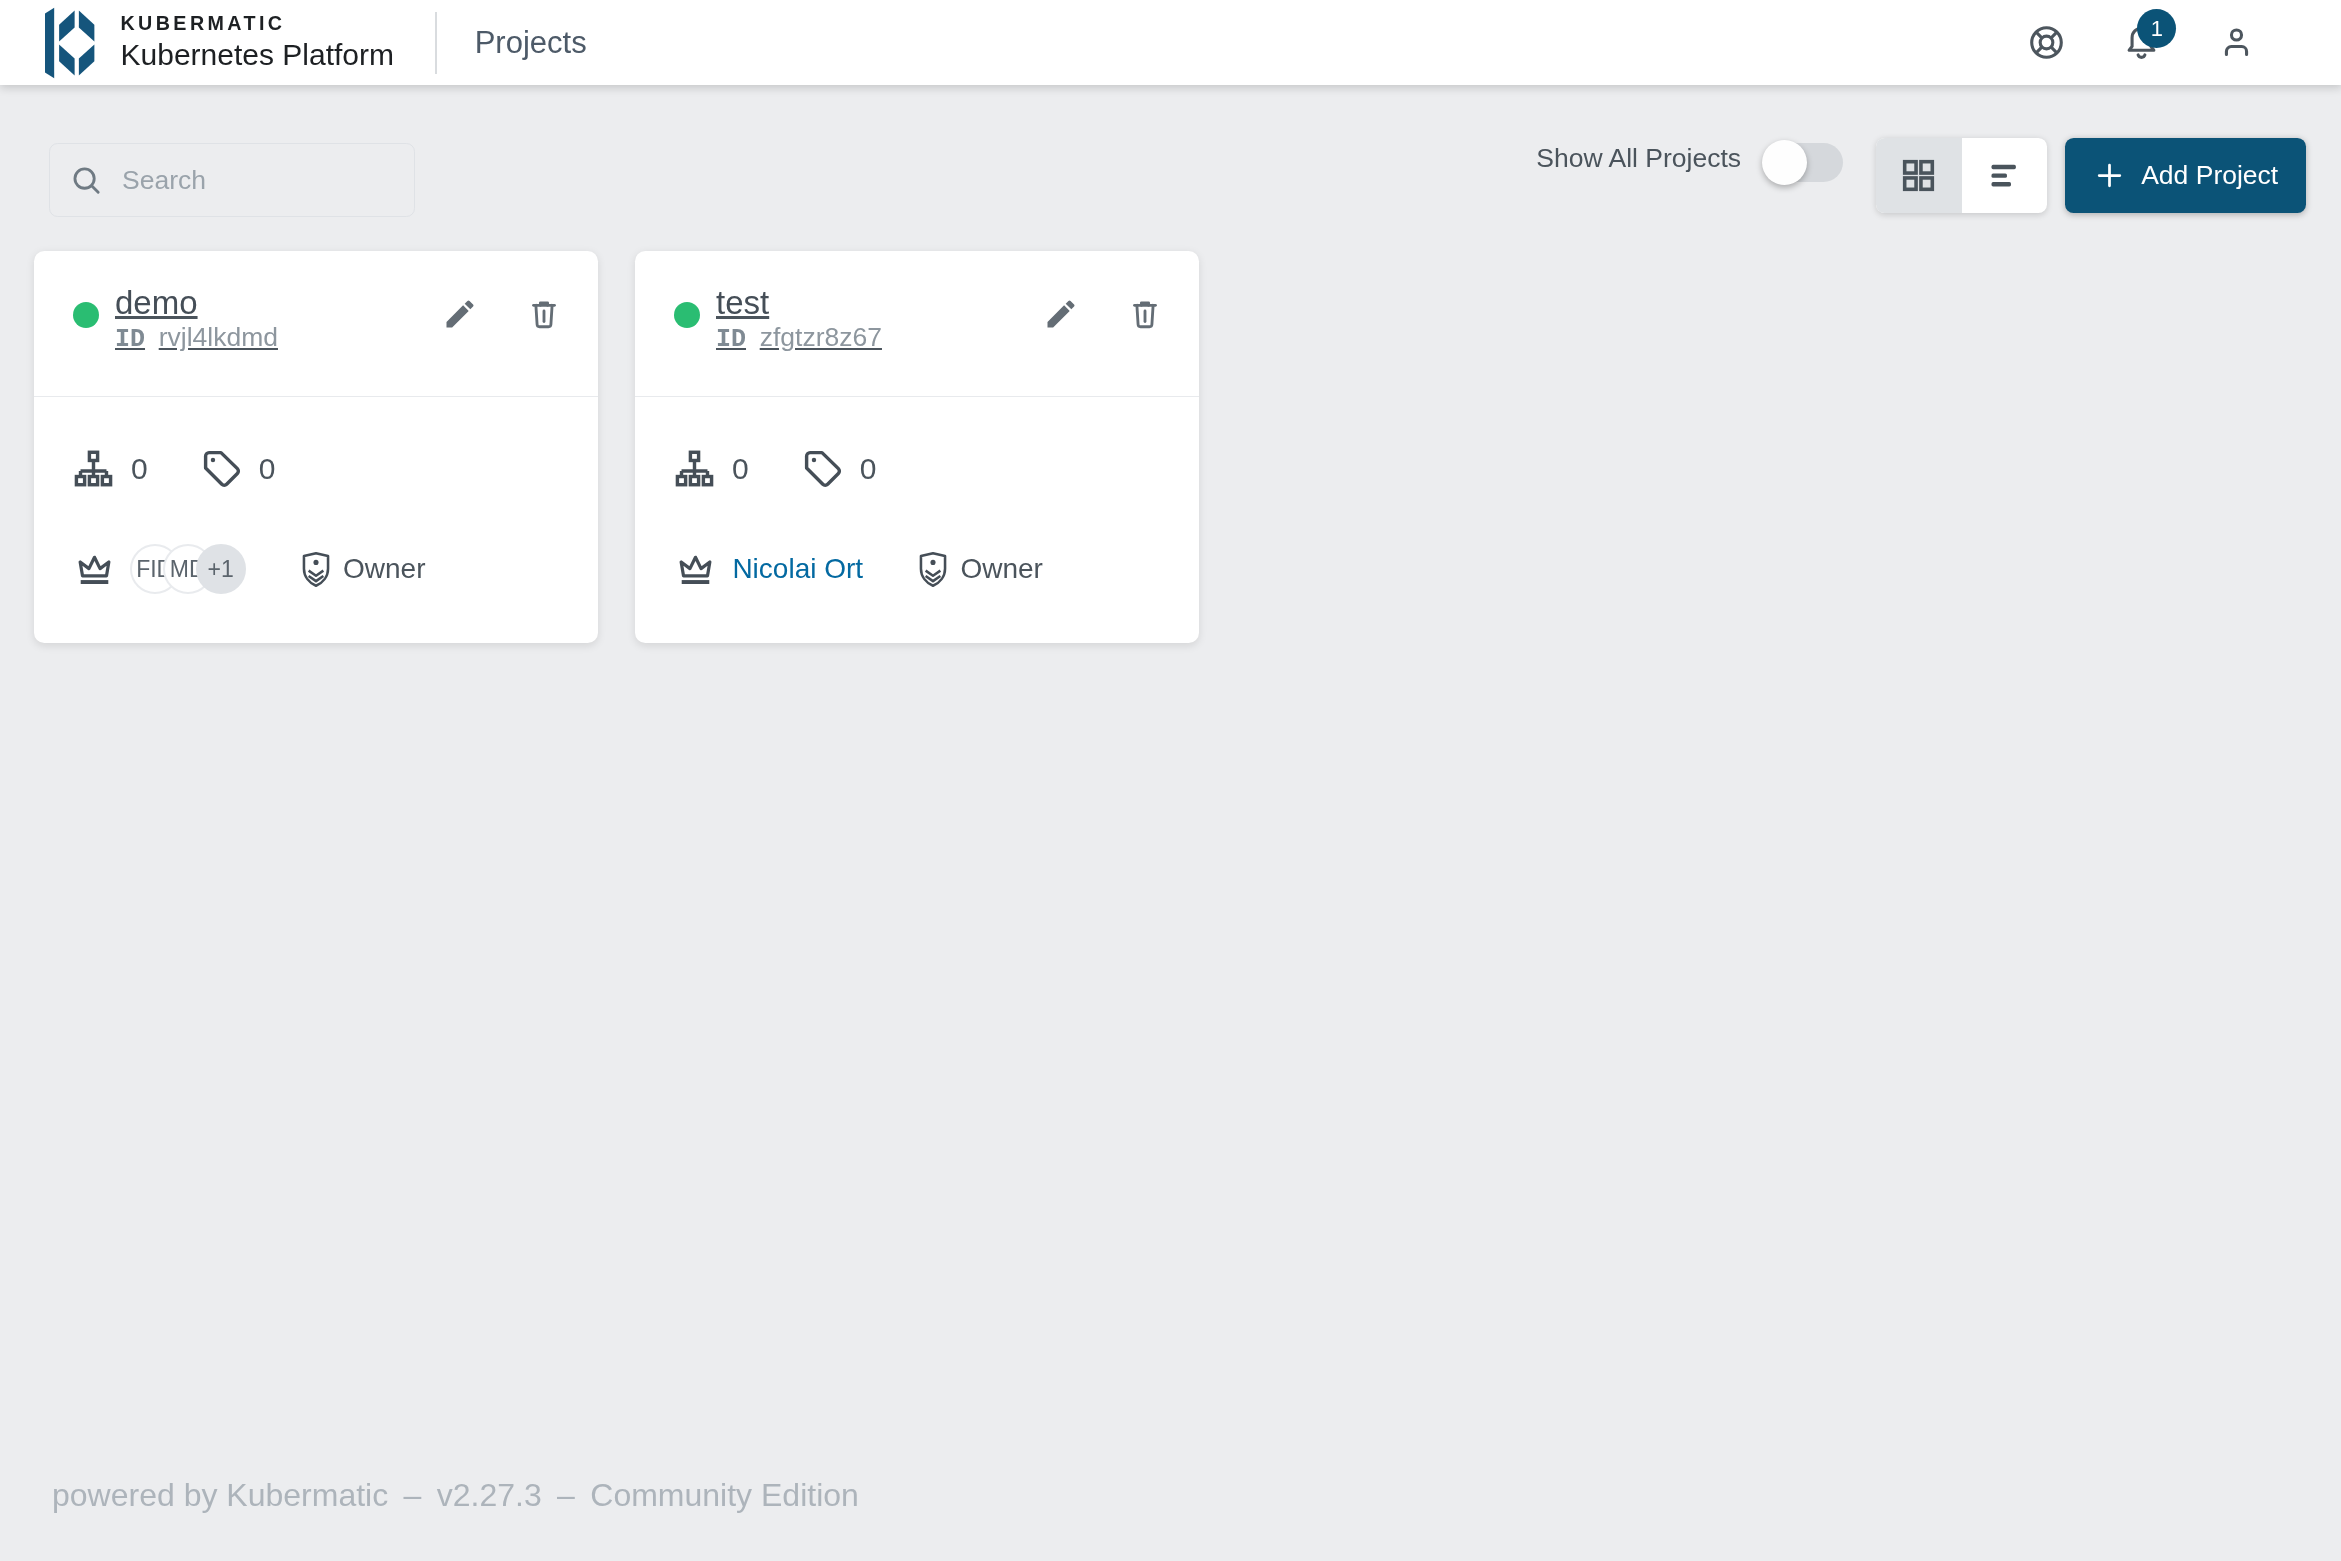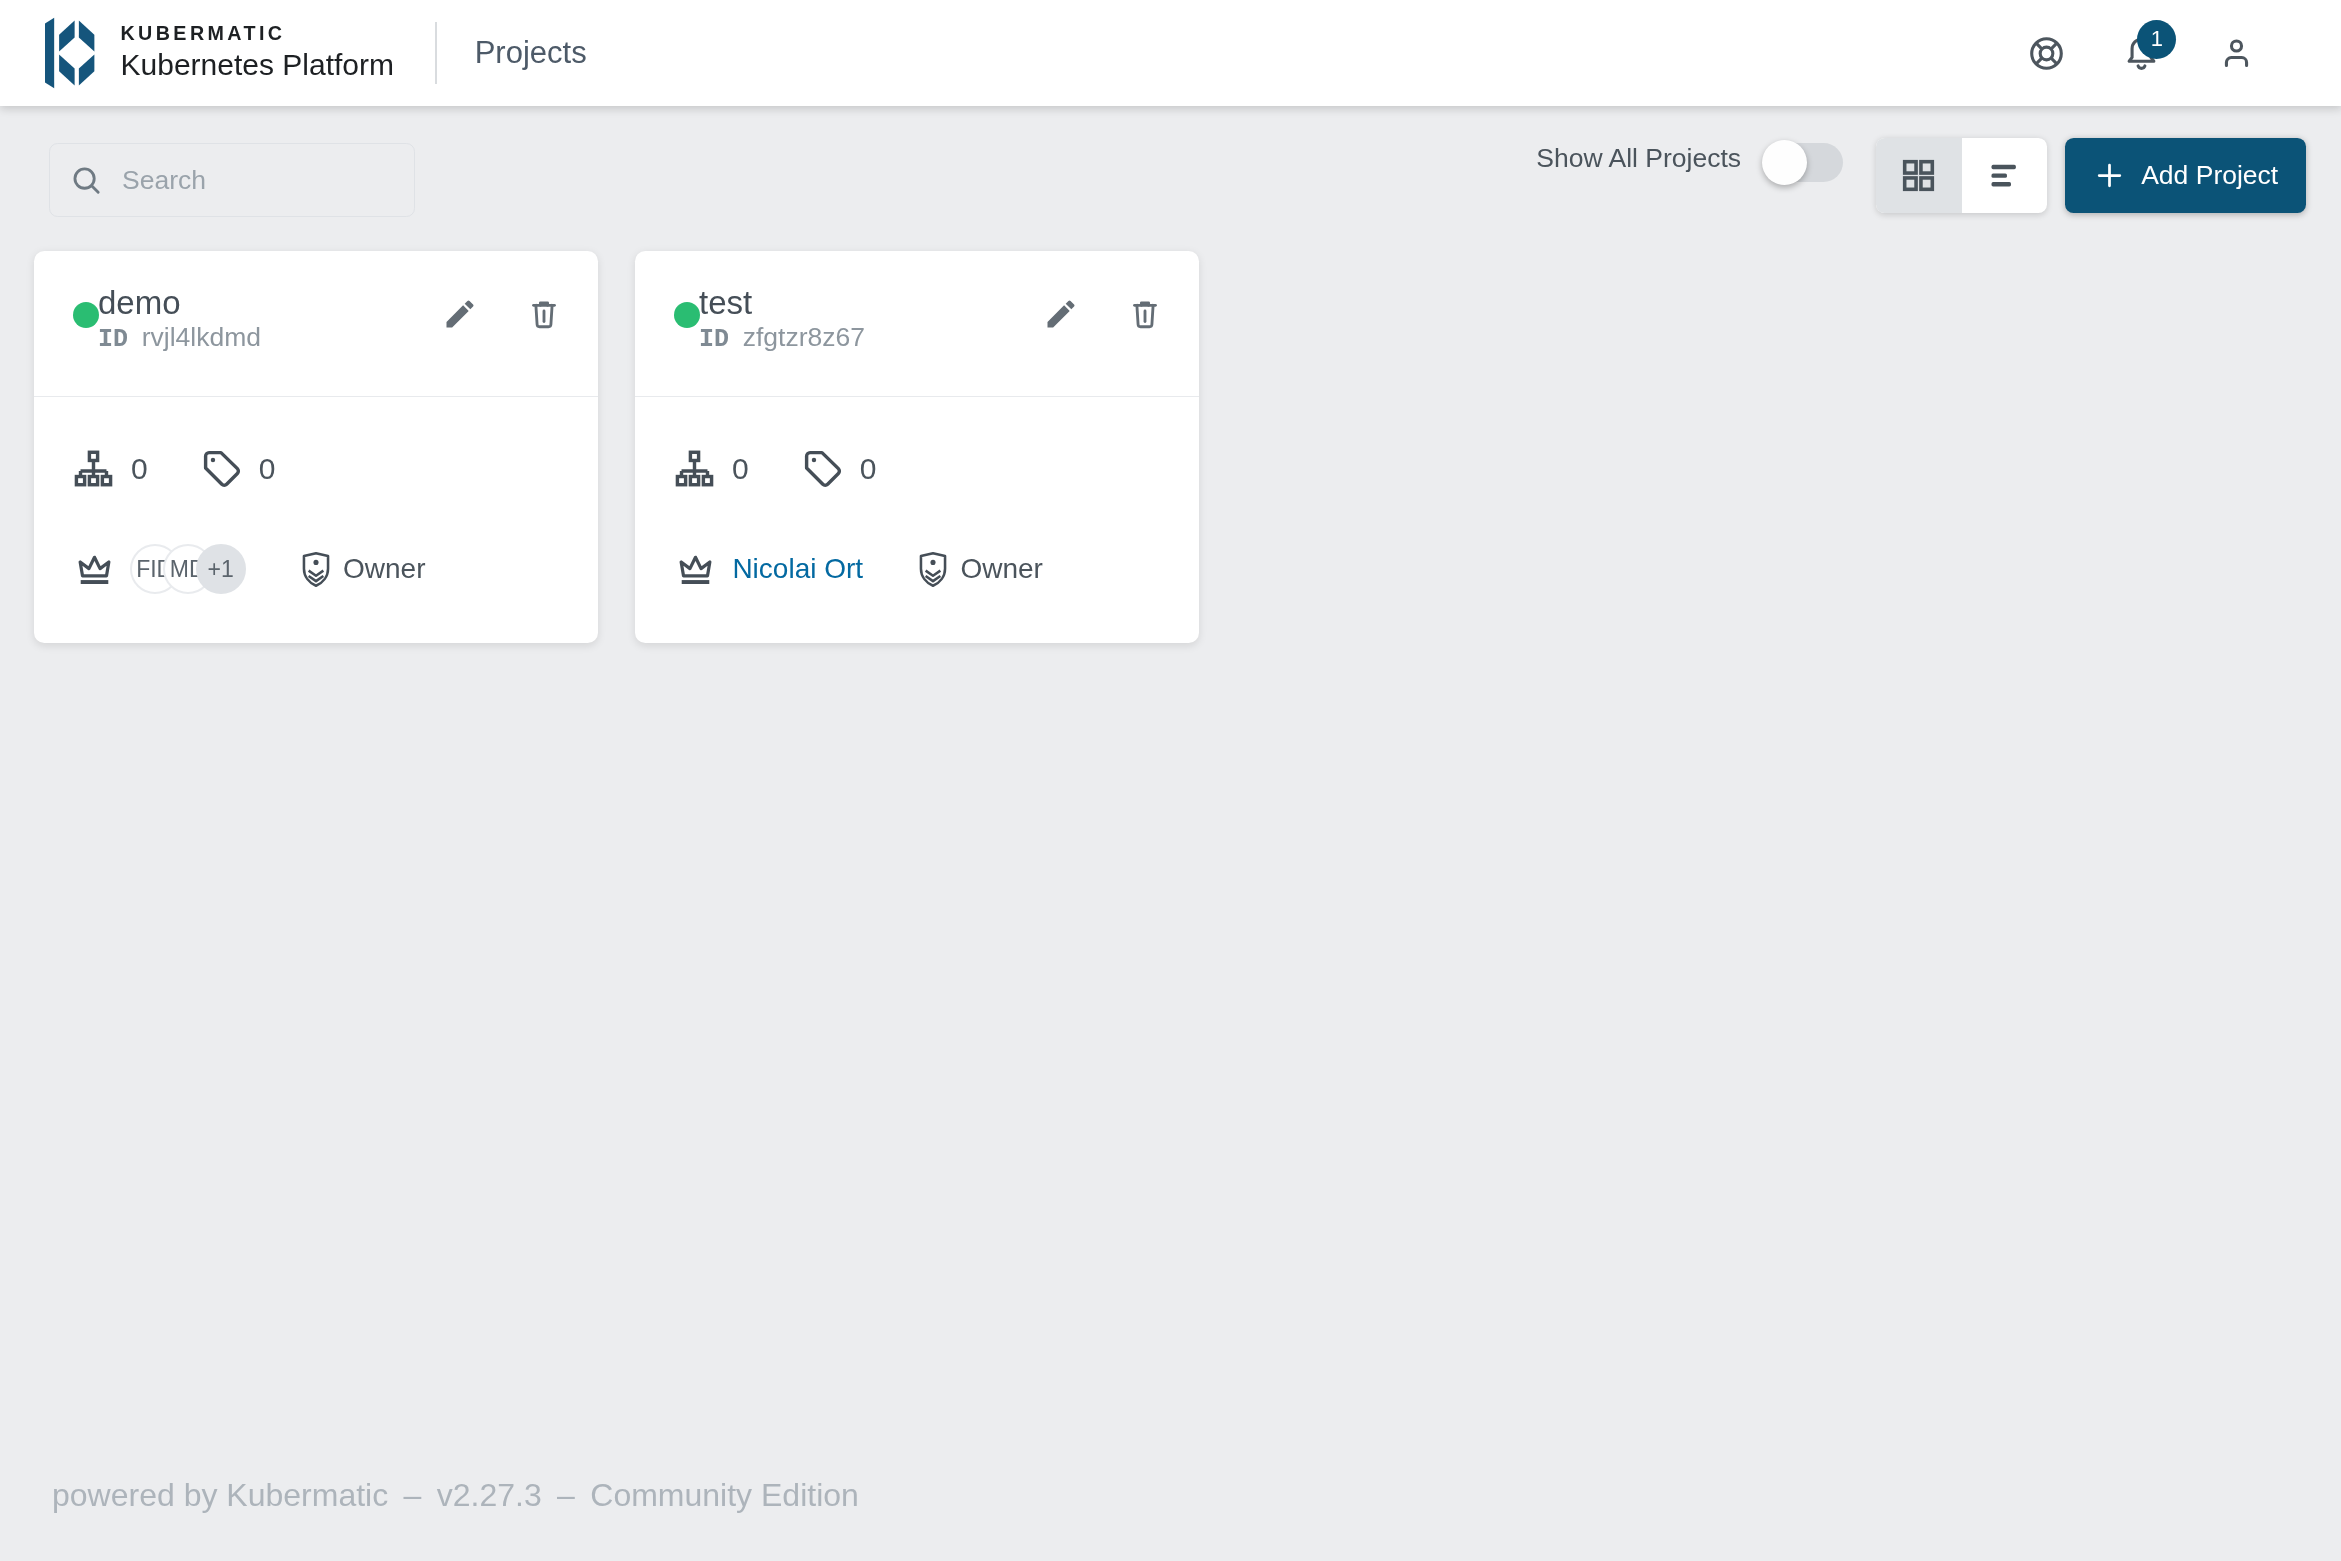--- a/index.html
+++ b/index.html
@@ -8,21 +8,21 @@
     position: relative;
     background: #ecedef;
     font-family: "Liberation Sans", sans-serif;
     color: #4b545c;
     overflow: hidden;
   }
   svg { display: block; }
 
   
   .header {
-    position: absolute; top: 0; left: 0; right: 0; height: 106px;
+    position: absolute; top: 0; left: 0; right: 0; height: 85px;
     background: #ffffff;
     display: flex; align-items: center;
     box-shadow: 0 2.6px 8.6px rgba(0,0,0,0.16);
     z-index: 10;
   }
   .logo-mark { margin-left: 45px; width: 55px; height: 74px; flex: 0 0 auto; }
   .brand { margin-left: 20.5px; display: flex; flex-direction: column; justify-content: center; }
   .brand-top { font-size: 19.7px; font-weight: bold; letter-spacing: 3.4px; color: #1d2023; line-height: 1.2; }
   .brand-bottom { font-size: 30px; color: #1d2023; line-height: 1.25; }
   .header-divider { width: 1.7px; height: 62px; background: #d9dcdf; margin: 0 38px 0 41px; }
@@ -86,21 +86,21 @@
   .card {
     position: absolute; top: 251px; width: 564px; height: 392px;
     background: #ffffff; border-radius: 10.3px;
     box-shadow: 0 2.6px 8.6px rgba(0,0,0,0.10);
     cursor: pointer;
   }
   .card-1 { left: 34px; }
   .card-2 { left: 635px; }
   .card-header { position: relative; height: 146px; border-bottom: 1.7px solid #e8eaed; }
   .status-dot { position: absolute; left: 39px; top: 51px; width: 26px; height: 26px; border-radius: 50%; background: #2abd72; }
-  .title-block { position: absolute; left: 64px; top: 33px; }
+  .title-block { position: absolute; left: 81px; top: 33px; text-decoration: underline; }
   .card-title { font-size: 33px; color: #454e57; font-weight: normal; }
   .id-row { margin-top: 0; display: flex; align-items: baseline; gap: 13.7px; justify-content: space-between; }
   .id-label { font-family: "Liberation Mono", monospace; font-weight: bold; font-size: 25px; color: #7f8a93; }
   .id-value { font-size: 26.5px; color: #8d969e; }
   .card-action { position: absolute; top: 45px; width: 36px; height: 36px; color: #646d75; cursor: pointer; }
   .card-action svg { width: 100%; height: 100%; }
   .edit-action { left: 408px; }
   .delete-action { left: 492px; }
 
   .stats-row { position: absolute; left: 39px; top: 197px; display: flex; align-items: center; }

